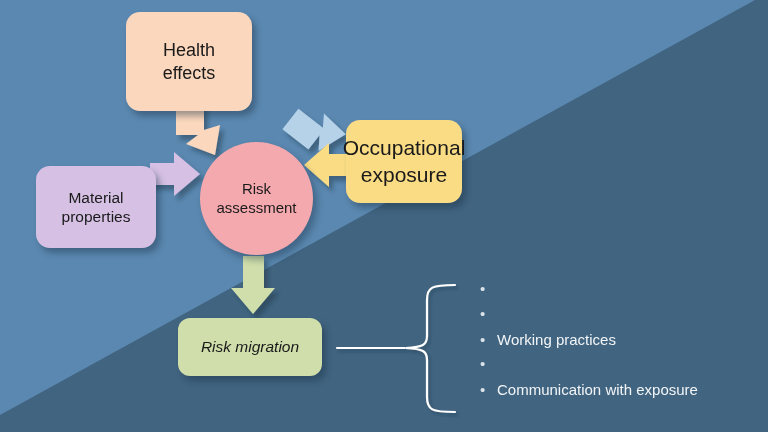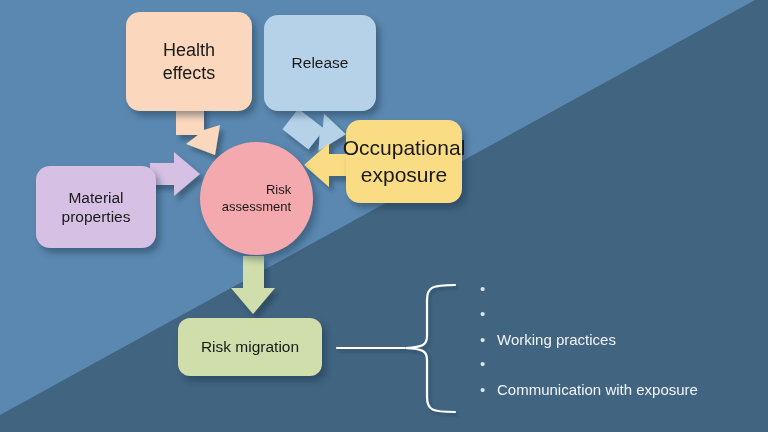--- a/index.html
+++ b/index.html
@@ -73,34 +73,35 @@
   #node-occupational {
     left: 346px; top: 120px; width: 116px; height: 83px;
     background: #F9DC84;
     font-size: 21px;
   }
   #node-migration {
     left: 178px; top: 318px; width: 144px; height: 58px;
     background: #CFDEAA;
     border-radius: 12px;
     font-size: 15.5px;
+    font-style: italic;
   }
   
   #node-risk {
     position: absolute;
     left: 200px; top: 142px;
     width: 113px; height: 113px;
     border-radius: 50%;
     background: #F4A9AE;
     display: flex;
     align-items: center;
     justify-content: center;
-    text-align: right;
+    text-align: center;
     color: #1a1a1a;
-    font-size: 13px;
+    font-size: 15px;
     line-height: 1.25;
     box-shadow: 4px 5px 7px rgba(22, 45, 65, 0.38);
     z-index: 4;
   }
   
   #outcome-list {
     position: absolute;
     left: 480px;
     top: 281px;
     z-index: 5;
@@ -172,23 +173,20 @@
                L 427 397
                C 427 410 432 412 455 412"></path>
     </g>
   </svg>
 
   <div class="node" id="node-health">
     <span class="node-label">Health
 effects</span>
   </div>
 
-  <div class="node" id="node-release">
-    <span class="node-label">Release</span>
-  </div>
 
   <div class="node" id="node-material">
     <span class="node-label">Material
 properties</span>
   </div>
 
   <div class="node" id="node-occupational">
     <span class="node-label">Occupational
 exposure</span>
   </div>

